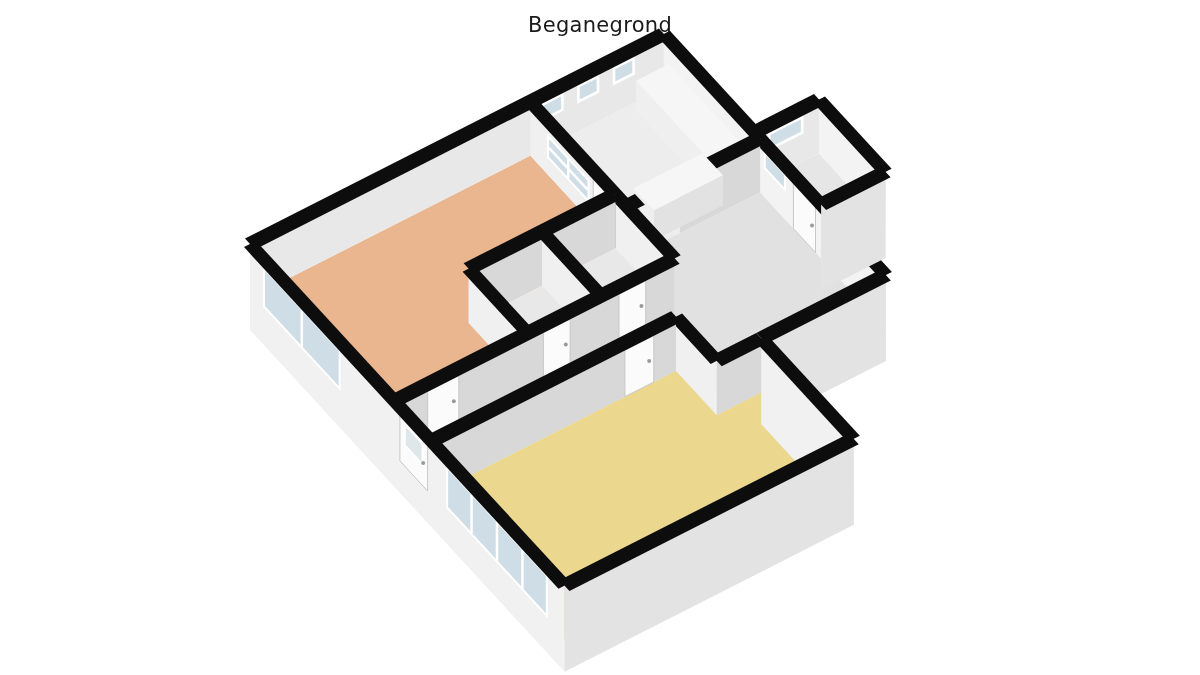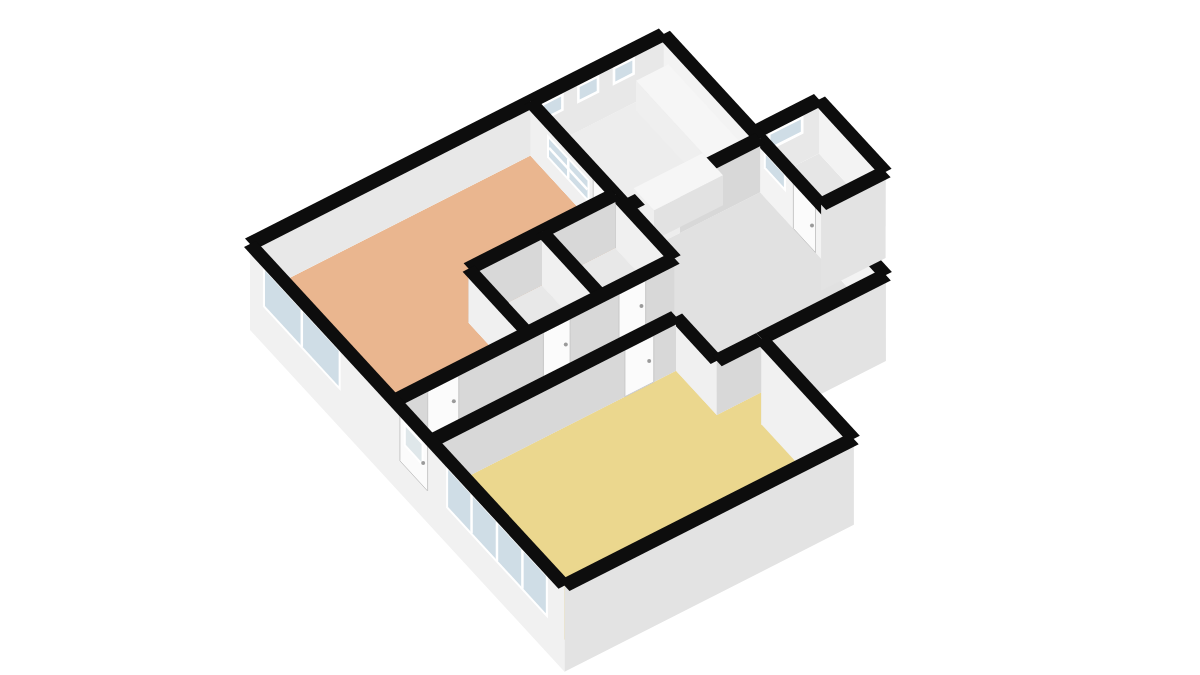--- a/index.html
+++ b/index.html
@@ -16,20 +16,21 @@
     font-size:21px;
     letter-spacing:0.3px;
     color:#1a1a1a;
   }
   svg{position:absolute;top:0;left:0;}
 </style>
 </head>
 <body>
 
 <div class="stage">
+  <div class="title">Beganegrond</div>
   <svg id="scene" width="1200" height="675" viewBox="0 0 1200 675">
       <polygon points="250.0,298.0 530.3,155.6 615.4,248.1 468.6,322.7 527.8,387.0 394.3,454.8" fill="#eab68f"></polygon>
       <polygon points="530.3,155.6 663.9,87.8 760.1,192.3 626.5,260.1" fill="#ededed"></polygon>
       <polygon points="394.3,454.8 674.6,312.4 626.5,260.1 760.1,192.3 885.9,329.0 716.8,414.9 676.0,370.7 431.3,495.0" fill="#e1e1e1"></polygon>
       <polygon points="468.6,322.7 542.0,285.4 601.2,349.7 527.8,387.0" fill="#e8e8e8"></polygon>
       <polygon points="542.0,285.4 615.4,248.1 674.6,312.4 601.2,349.7" fill="#e8e8e8"></polygon>
       <polygon points="431.3,495.0 676.0,370.7 716.8,414.9 761.3,392.3 853.8,492.8 564.5,639.7" fill="#ebd78e"></polygon>
       <polygon points="754.5,186.3 819.0,153.5 885.6,225.9 821.1,258.7" fill="#e6e6e6"></polygon>
       <polygon points="754.5,186.3 819.0,153.5 819.0,99.5 754.5,132.3" fill="#e8e8e8"></polygon>
       <polygon points="767.9,151.4 803.5,133.4 803.5,115.0 767.9,133.1" fill="#ffffff"></polygon>

